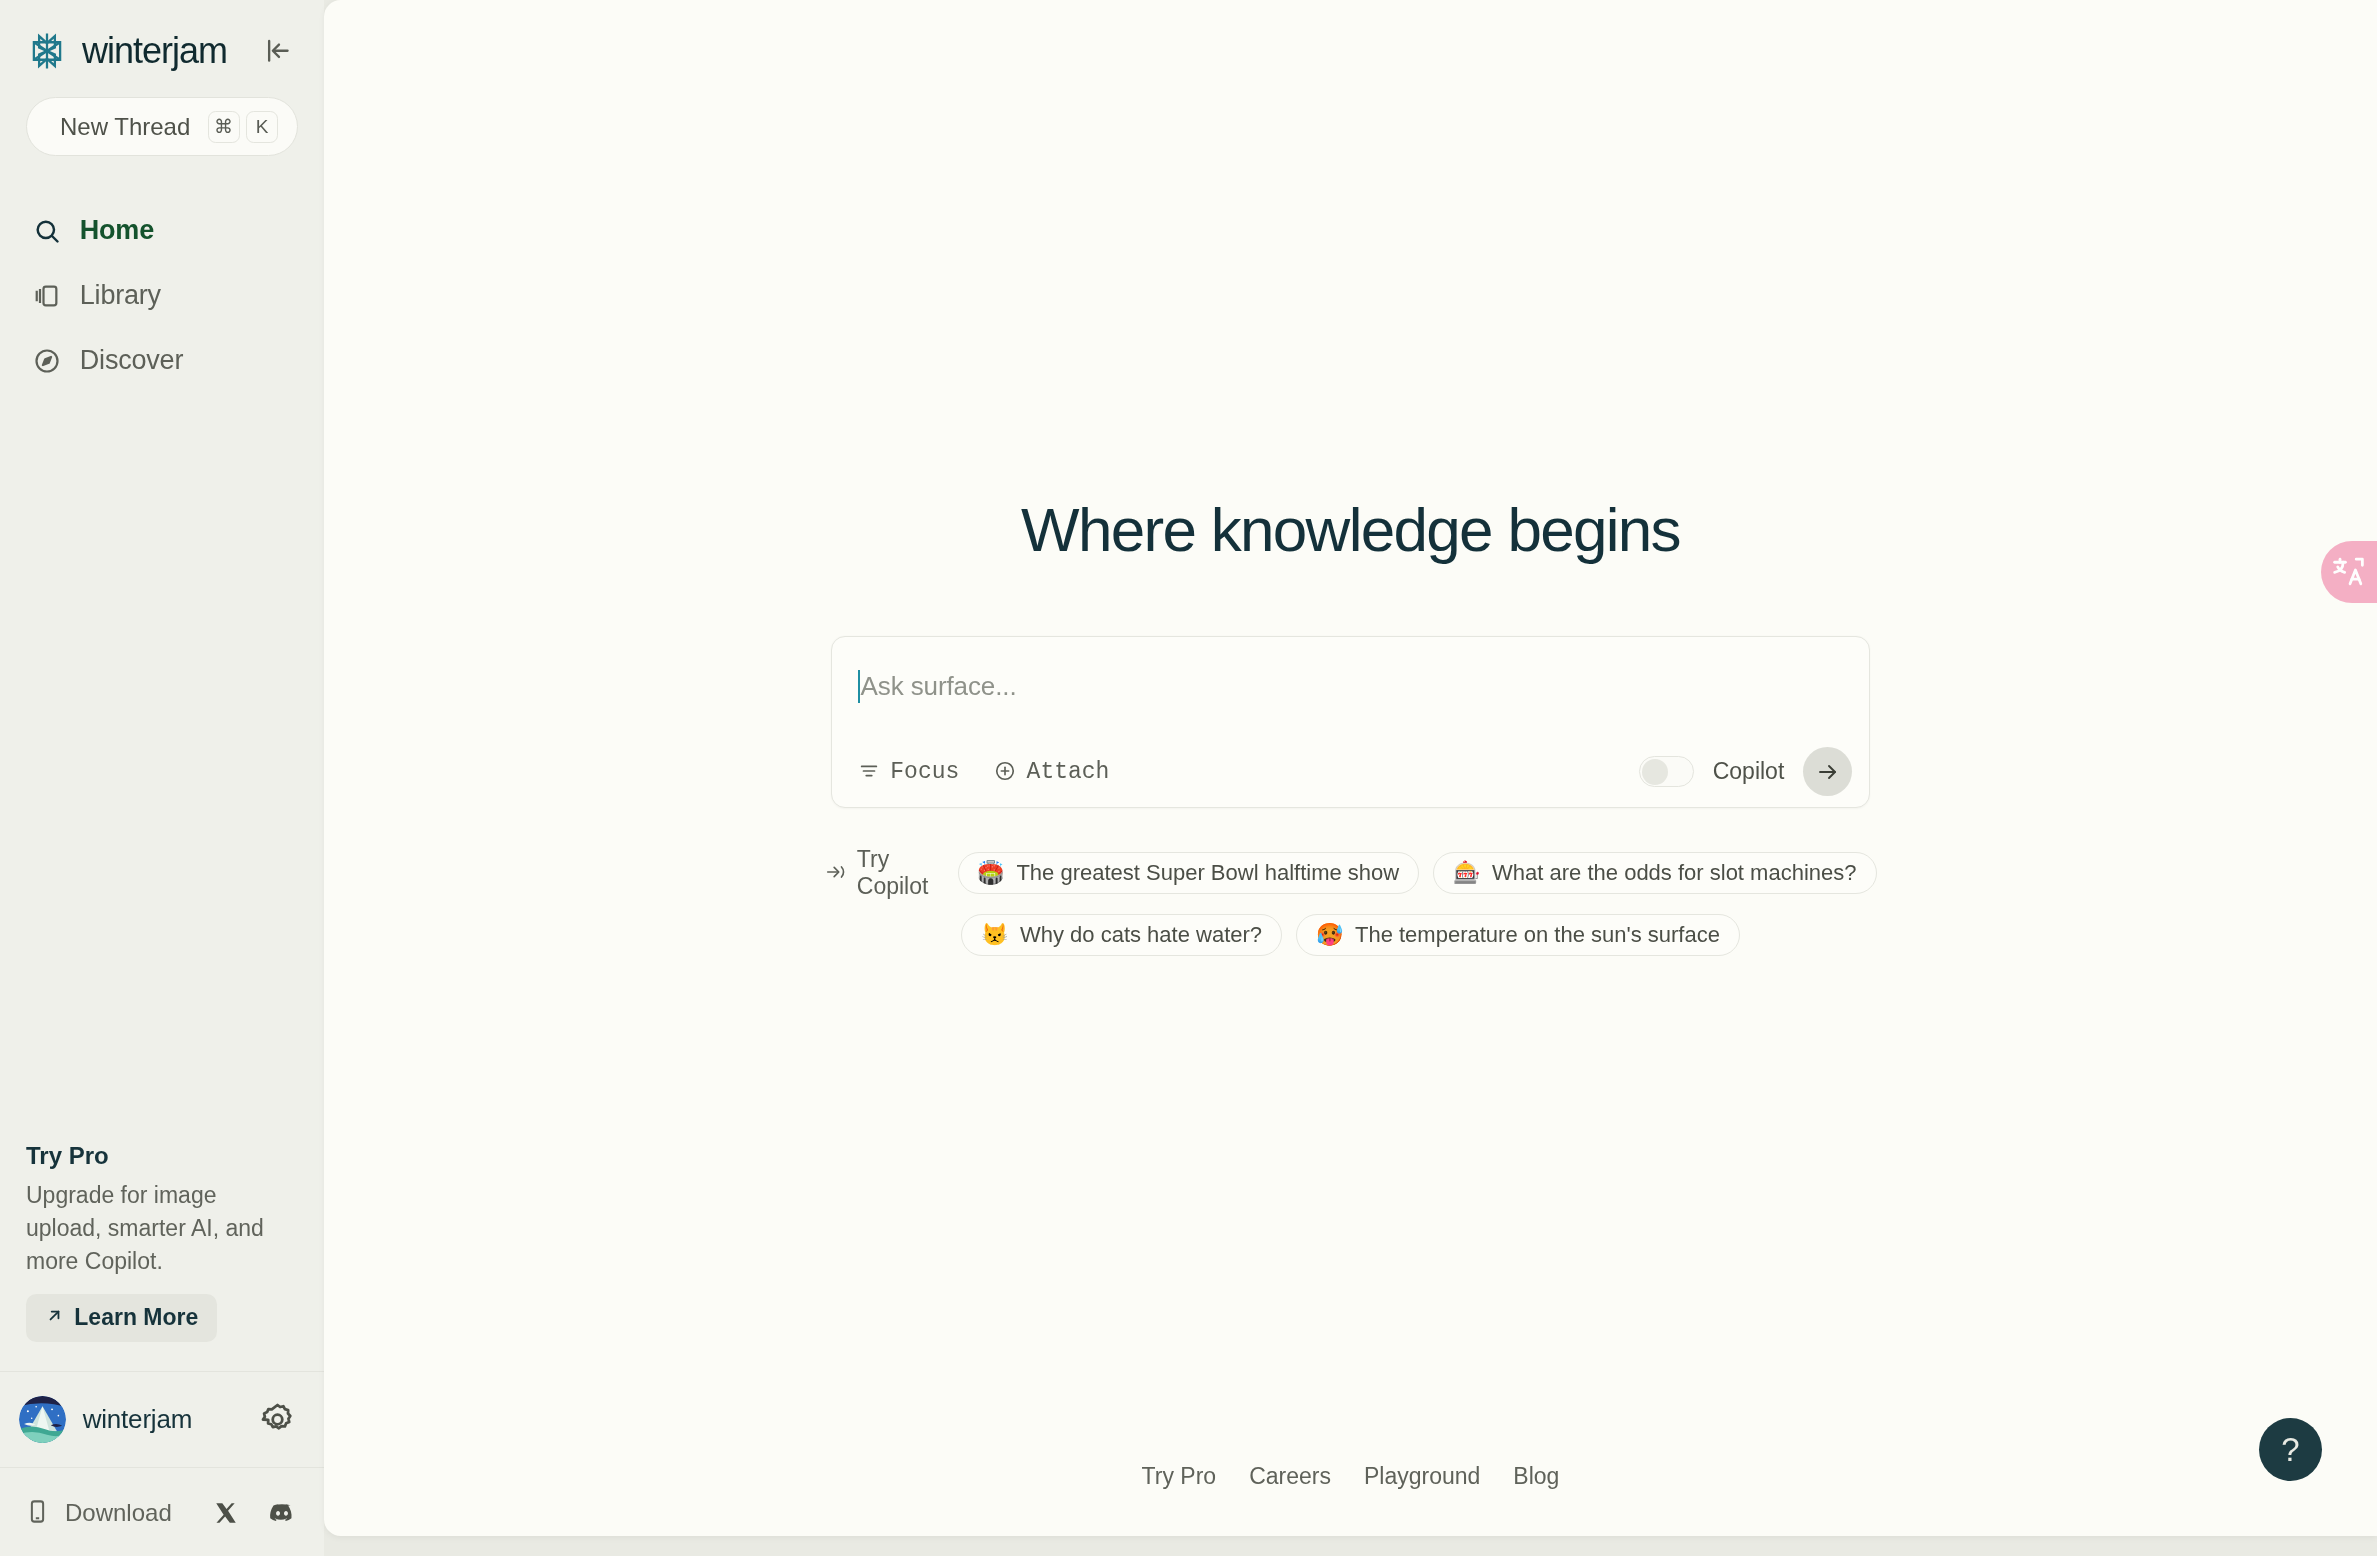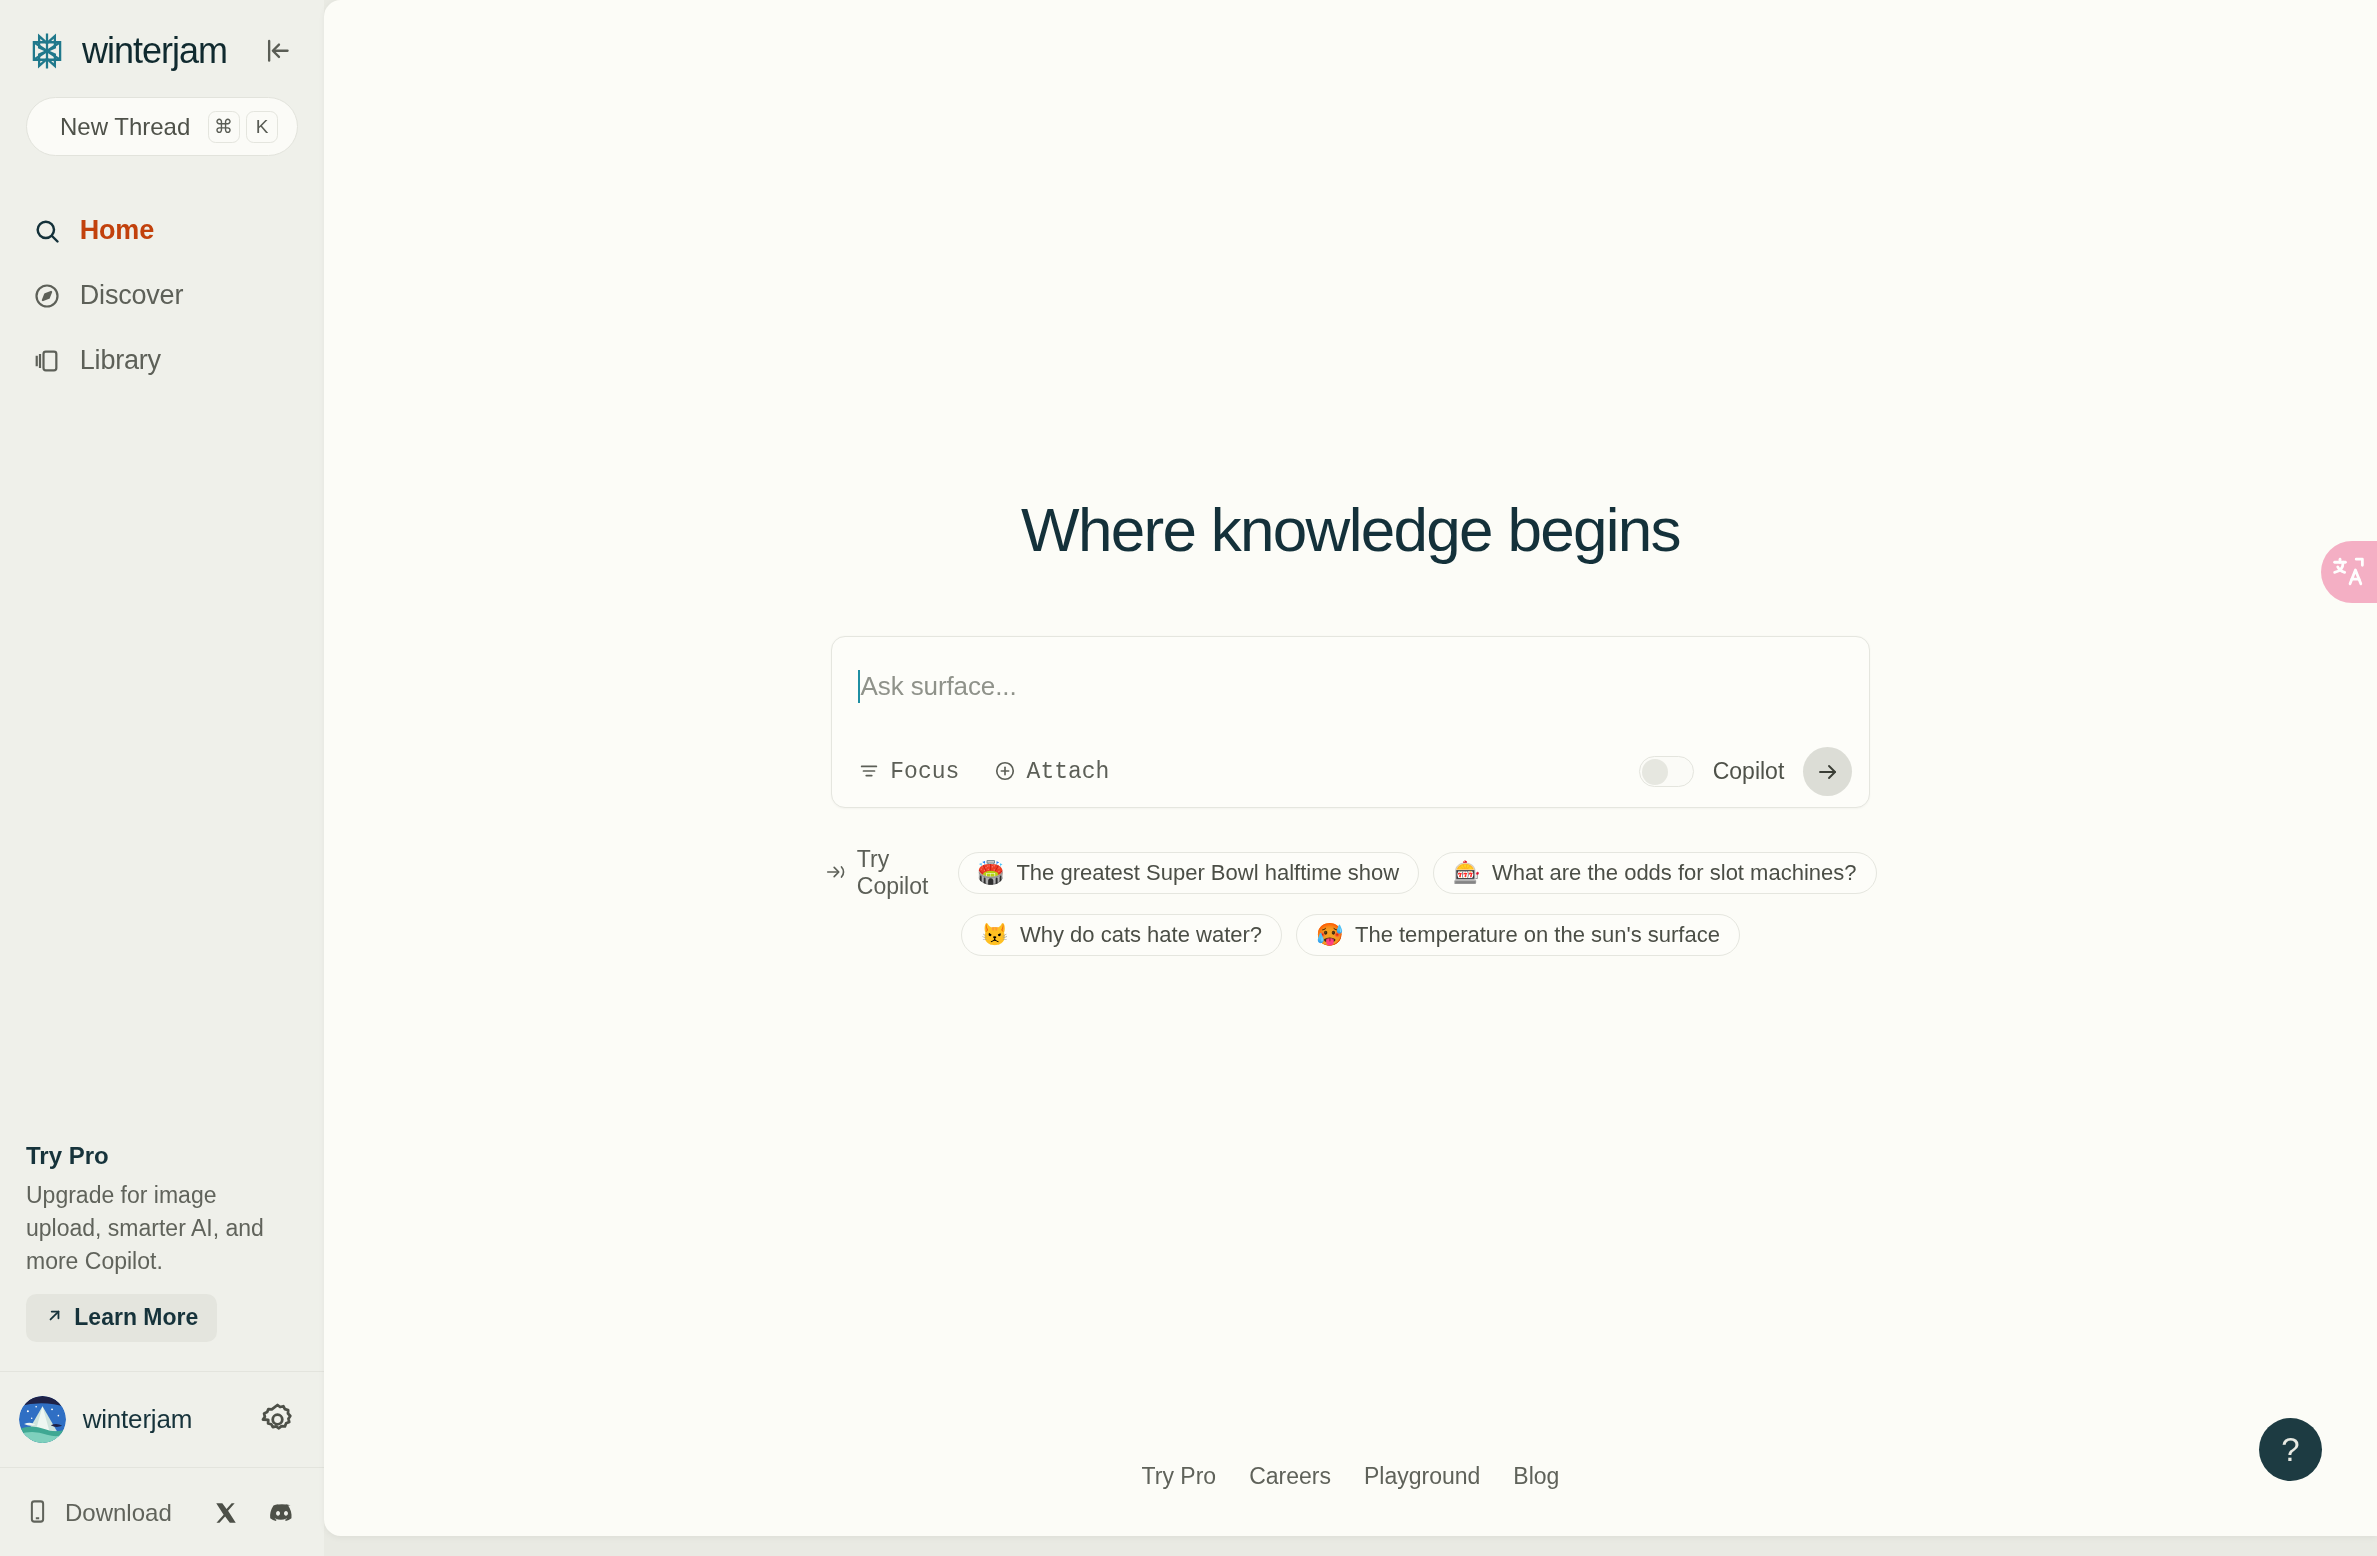--- a/index.html
+++ b/index.html
@@ -46,21 +46,21 @@
     font-size: 19px; color: #595c54; background: #fbfbf7;
   }
 
   .nav { margin-top: 42px; display: flex; flex-direction: column; }
   .nav-item {
     display: flex; align-items: center; gap: 16.7px;
     height: 65px; cursor: pointer; padding-left: 5.1px;
   }
   .nav-ico { width: 32px; height: 32px; display: flex; align-items: center; justify-content: center; flex: 0 0 32px; }
   .nav-label { font-size: 27px; color: #5d6058; letter-spacing: -0.2px; }
-  .nav-item.active .nav-label { color: #c2410c; font-weight: 700; }
+  .nav-item.active .nav-label { color: #14532d; font-weight: 700; }
 
   .sb-spacer { flex: 1 1 auto; }
 
   .promo { padding: 0 26px 0 26px; margin-bottom: 29.5px; }
   .promo-title { font-size: 24px; font-weight: 700; color: #16333b; margin-bottom: 9px; }
   .promo-desc { font-size: 23px; line-height: 1.42; color: #60635b; max-width: 269px; }
   .promo-btn {
     margin-top: 16.7px; display: inline-flex; align-items: center; gap: 10.3px;
     background: #e4e5de; border-radius: 10.3px; padding: 10.3px 19px;
     font-size: 23px; font-weight: 700; color: #16333b; cursor: pointer;
@@ -209,35 +209,35 @@
             <svg width="28" height="28" viewBox="0 0 24 24" fill="none" stroke="#14313a" stroke-width="2.1" stroke-linecap="round">
               <circle cx="11" cy="11" r="7"></circle>
                 <path d="M16.5 16.5 L21 21"></path>
             </svg>
           </span>
           <span class="nav-label">Home</span>
         </div>
         <div class="nav-item">
           <span class="nav-ico">
             <svg width="28" height="28" viewBox="0 0 24 24" fill="none" stroke="#5d6058" stroke-width="1.9" stroke-linejoin="round">
-              <circle cx="12" cy="12" r="9"></circle>
-              <path d="M15.5 8.5 L10.5 10.5 L8.5 15.5 L13.5 13.5 Z" fill="#5d6058"></path>
-            </svg>
-          </span>
-          <span class="nav-label">Discover</span>
-        </div>
-        <div class="nav-item">
-          <span class="nav-ico">
-            <svg width="28" height="28" viewBox="0 0 24 24" fill="none" stroke="#5d6058" stroke-width="1.9" stroke-linejoin="round">
               <rect x="9" y="4" width="11" height="16" rx="2"></rect>
               <path d="M6 6 V18"></path>
                 <path d="M3.2 7.5 V16.5"></path>
             </svg>
           </span>
           <span class="nav-label">Library</span>
+        </div>
+        <div class="nav-item">
+          <span class="nav-ico">
+            <svg width="28" height="28" viewBox="0 0 24 24" fill="none" stroke="#5d6058" stroke-width="1.9" stroke-linejoin="round">
+              <circle cx="12" cy="12" r="9"></circle>
+              <path d="M15.5 8.5 L10.5 10.5 L8.5 15.5 L13.5 13.5 Z" fill="#5d6058"></path>
+            </svg>
+          </span>
+          <span class="nav-label">Discover</span>
         </div>
       </nav>
     </div>
 
     <div class="sb-spacer"></div>
 
     <div class="promo">
       <div class="promo-title">Try Pro</div>
       <div class="promo-desc">Upgrade for image upload, smarter AI, and more Copilot.</div>
       <div class="promo-btn">

